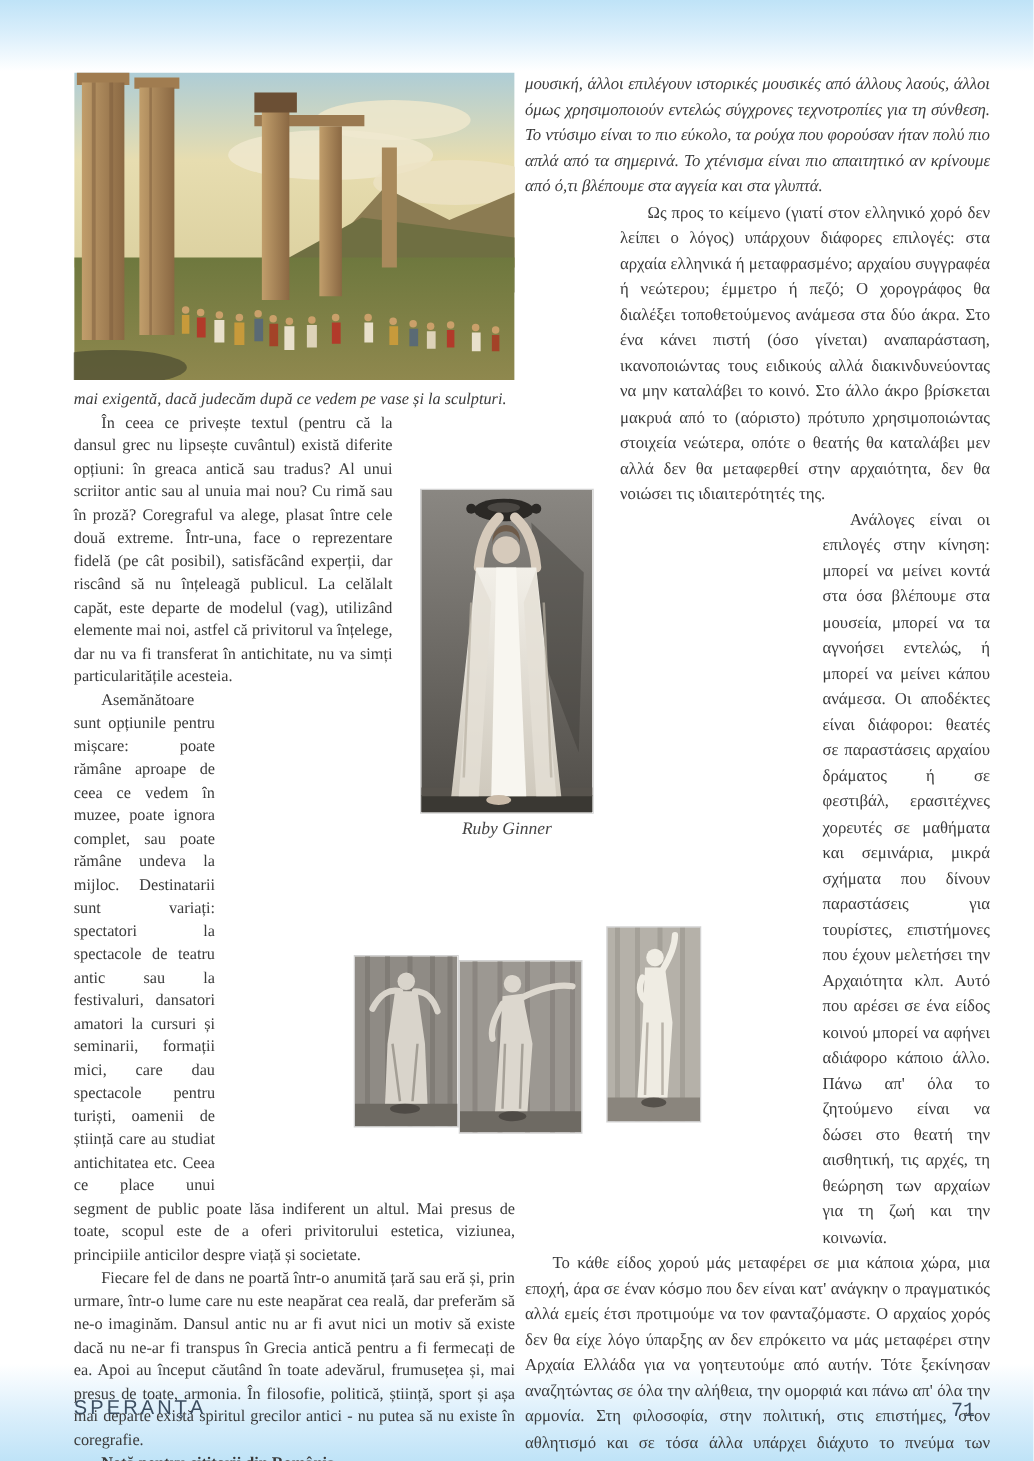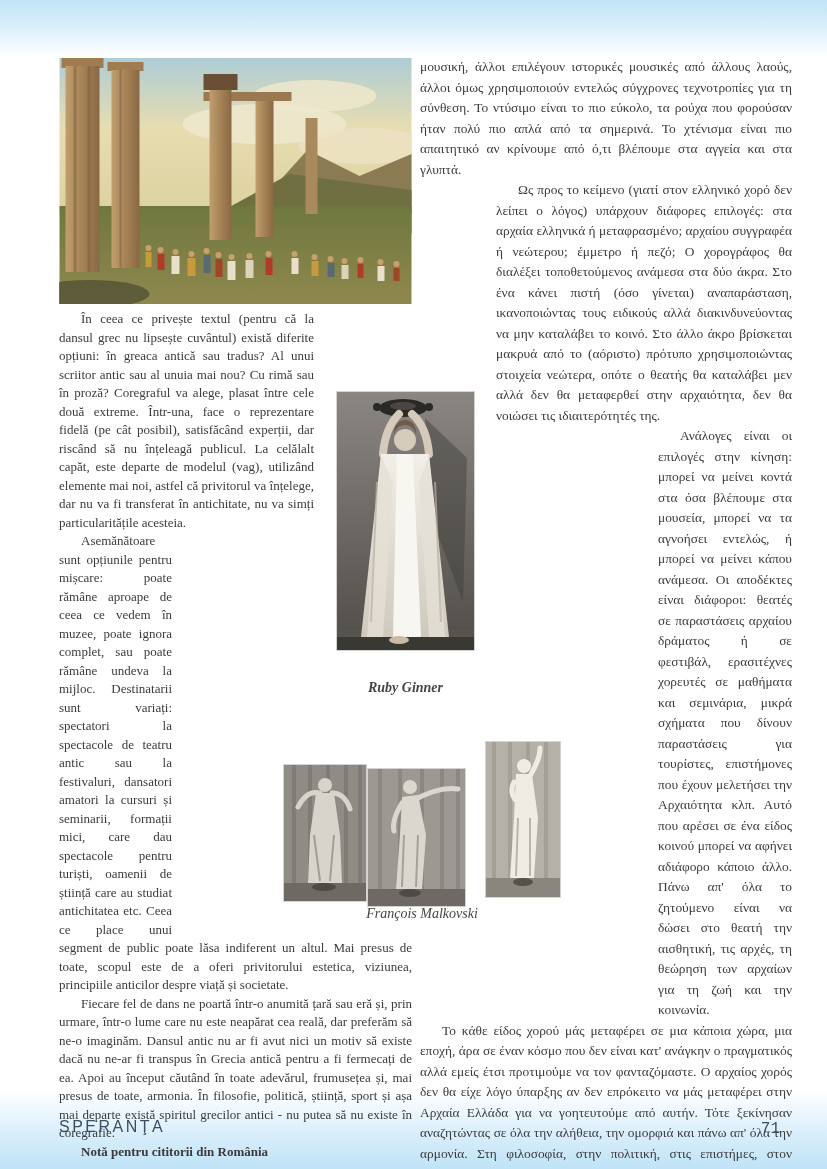--- a/index.html
+++ b/index.html
@@ -8,21 +8,21 @@
   .band-top{position:absolute;left:0;top:0;width:827px;height:57px;z-index:0;
         background:linear-gradient(180deg,#bfe3f7 0%,#d9eefb 45%,#ffffff 100%);}
   .band-bottom{position:absolute;left:0;bottom:0;width:827px;height:78px;z-index:0;
         background:linear-gradient(180deg,#ffffff 0%,#d9eefb 55%,#bfe3f7 100%);}
 
   
   .col{position:absolute;text-align:justify;z-index:1;}
   .col-left{left:59px;top:58px;width:353px;font-size:13px;line-height:18.5px;}
   .col-right{left:420px;top:50px;width:372px;font-size:13.4px;line-height:20.5px;padding-top:7px;}
   .col p{margin:0;text-indent:22px;}
-  .col p.noindent{text-indent:0;}
+  .col p.noindent{text-indent:0;font-style:italic;}
   .col p.bold{font-weight:bold;}
 
   
   .painting-fig{width:353px;height:246px;margin:0 0 6px 0;}
   .painting-fig svg{display:block;}
 
   
   .sp{background:transparent;}
   .sp-ruby-left{float:right;width:88px;height:300px;margin:38px 0 4px 10px;}
   .sp-malk-left{float:right;width:134px;height:235px;margin:168px 0 4px 8px;}
@@ -30,21 +30,21 @@
   .sp-malk-right{float:left;width:152px;height:245px;margin:327px 10px 4px 0;}
 
   
   .photo{position:absolute;z-index:2;box-shadow:0 0 0 1px rgba(80,80,80,.25);}
   .photo svg{display:block;}
   .ruby-photo{left:337px;top:392px;width:137px;height:258px;}
   .malk-photo-1{left:284px;top:765px;width:82px;height:136px;}
   .malk-photo-2{left:368px;top:769px;width:97px;height:137px;}
   .malk-photo-3{left:486px;top:742px;width:74px;height:155px;}
   .caption{position:absolute;z-index:2;font-style:italic;font-size:14px;color:#454545;text-align:center;}
-  .ruby-caption{left:327px;top:680px;width:157px;font-weight:bold;}
+  .ruby-caption{left:327px;top:656px;width:157px;}
   .malk-caption{left:295px;top:906px;width:254px;}
 
   
   .brand{position:absolute;left:59px;top:1118px;z-index:2;
          font-family:"Liberation Sans", sans-serif;font-size:16px;letter-spacing:2.5px;color:#3c4e61;}
   .pagenum{position:absolute;right:47px;top:1120px;z-index:2;font-size:16px;color:#3c4e61;font-family:Liberation Mono, monospace;}
 </style>
 </head>
 <body>
 
@@ -135,20 +135,21 @@
               <circle cx="285" cy="203" r="3"></circle>
             <circle cx="301" cy="202" r="3"></circle>
               <circle cx="321" cy="204" r="3"></circle>
               <circle cx="337" cy="206" r="3"></circle>
               <circle cx="89" cy="190" r="3"></circle>
           </g>
         </g>
       </svg>
     </div>
 
+    <p class="noindent">mai exigentă, dacă judecăm după ce vedem pe vase și la sculpturi.</p>
 
     <div class="sp sp-ruby-left"></div>
     <p>În ceea ce privește textul (pentru că la dansul grec nu lipsește cuvântul) există diferite opțiuni: în greaca antică sau tradus? Al unui scriitor antic sau al unuia mai nou? Cu rimă sau în proză? Coregraful va alege, plasat între cele două extreme. Într-una, face o reprezentare fidelă (pe cât posibil), satisfăcând experții, dar riscând să nu înțeleagă publicul. La celălalt capăt, este departe de modelul (vag), utilizând elemente mai noi, astfel că privitorul va înțelege, dar nu va fi transferat în antichitate, nu va simți particularitățile acesteia.</p>
 
     <div class="sp sp-malk-left"></div>
     <p>Asemănătoare sunt opțiunile pentru mișcare: poate rămâne aproape de ceea ce vedem în muzee, poate ignora complet, sau poate rămâne undeva la mijloc. Destinatarii sunt variați: spectatori la spectacole de teatru antic sau la festivaluri, dansatori amatori la cursuri și seminarii, formații mici, care dau spectacole pentru turiști, oamenii de știință care au studiat antichitatea etc. Ceea ce place unui segment de public poate lăsa indiferent un altul. Mai presus de toate, scopul este de a oferi privitorului estetica, viziunea, principiile anticilor despre viață și societate.</p>
     <p>Fiecare fel de dans ne poartă într-o anumită țară sau eră și, prin urmare, într-o lume care nu este neapărat cea reală, dar preferăm să ne-o imaginăm. Dansul antic nu ar fi avut nici un motiv să existe dacă nu ne-ar fi transpus în Grecia antică pentru a fi fermecați de ea. Apoi au început căutând în toate adevărul, frumusețea și, mai presus de toate, armonia. În filosofie, politică, știință, sport și așa mai departe există spiritul grecilor antici - nu putea să nu existe în coregrafie.</p>
 
     <p class="bold">Notă pentru cititorii din România</p>
 
@@ -250,17 +251,16 @@
         </g>
       <rect y="136" width="74" height="19" fill="#8a857d"></rect>
       <path d="M44,34 C50,24 54,14 54,6" stroke="#efece3" stroke-width="5" fill="none" stroke-linecap="round"></path>
       <path d="M28,40 C24,48 26,56 32,60" stroke="#efece3" stroke-width="5" fill="none" stroke-linecap="round"></path>
       <circle cx="38" cy="24" r="7" fill="#efece3"></circle>
       <path d="M30,32 L46,32 L52,76 L48,136 L24,136 L28,76 Z" fill="#efece3"></path>
       <path d="M32,76 L30,134 M44,76 L44,134" stroke="#bab4aa" stroke-width="2" fill="none"></path>
       <ellipse cx="37" cy="140" rx="10" ry="4" fill="#55514b"></ellipse>
     </svg>
   </div>
-  <div class="caption malk-caption">François Malkovski</div>
 
   <div class="brand">SPERANŢA</div>
   <div class="pagenum">71</div>
 </div>
 
 </body></html>

